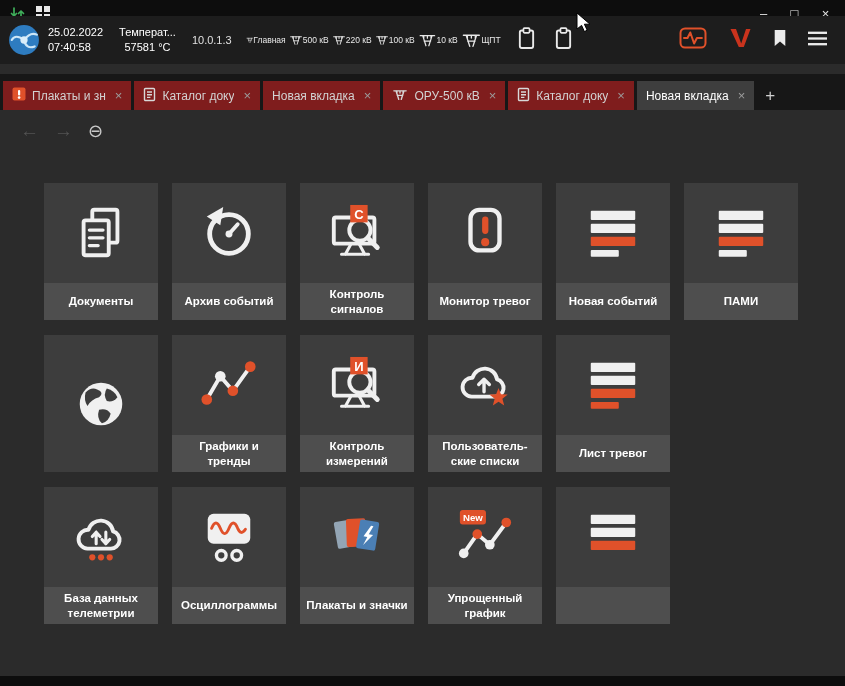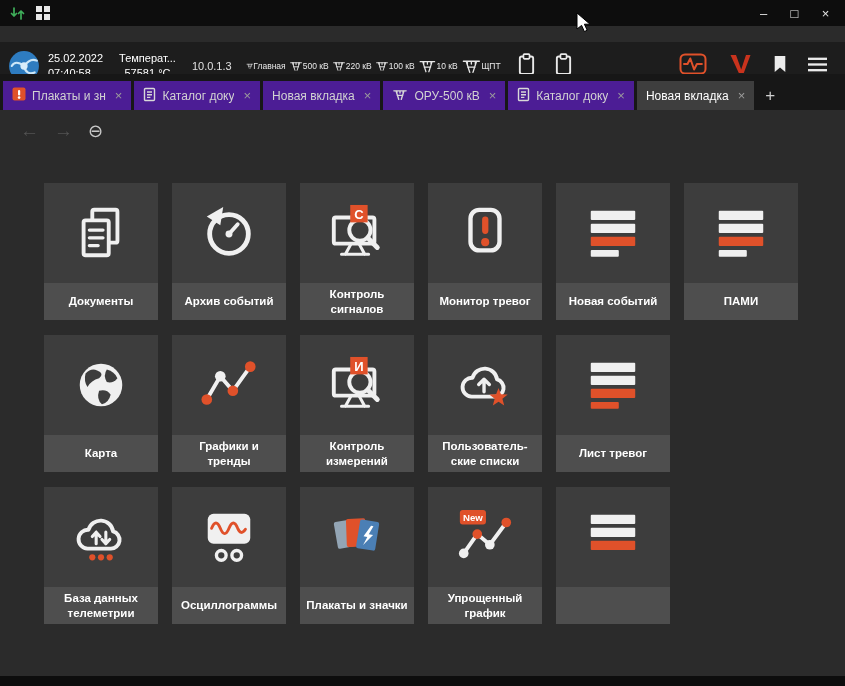--- a/index.html
+++ b/index.html
@@ -6,34 +6,34 @@
   .app{position:relative;width:845px;height:686px;overflow:hidden;background:#2b2b2b;
        font-family:"Liberation Sans","DejaVu Sans",sans-serif;color:#eee;-webkit-font-smoothing:antialiased;}
   
   .titlebar{position:absolute;top:0;left:0;right:0;height:26px;background:#0d0d0d;
             display:flex;align-items:center;padding:0 4px;}
   .tb-ic{width:26px;height:26px;display:flex;align-items:center;justify-content:center;}
   .win-controls{margin-left:auto;display:flex;}
   .win-btn{width:31px;height:26px;display:flex;align-items:center;justify-content:center;
            color:#e6e6e6;font-size:13px;}
   
-  .toolbar{position:absolute;top:42px;left:0;right:0;height:48px;background:#1d1d1d;
+  .toolbar{position:absolute;top:16px;left:0;right:0;height:48px;background:#1d1d1d;
            display:flex;align-items:center;padding:0 8px;}
   .logo{width:32px;height:32px;margin-right:8px;flex:none;}
   .block2{font-size:11px;line-height:1.35;color:#fff;white-space:nowrap;margin-right:16px;}
   .version{font-size:11px;color:#e0e0e0;margin-right:14px;}
   .schemes{display:flex;gap:3px;}
   .scheme{width:40px;display:flex;flex-direction:row;align-items:center;justify-content:center;gap:0px;}
   .scheme-label{font-size:8.5px;color:#e8e8e8;white-space:nowrap;}
   .clip-group{display:flex;gap:18px;margin-left:16px;}
   .right-icons{margin-left:auto;display:flex;align-items:center;gap:21px;padding-right:10px;}
   
   .tabbar{position:absolute;top:74px;left:0;right:0;height:36px;background:#171717;
           display:flex;align-items:flex-end;padding:0 3px;gap:3px;}
-  .tab{height:29px;background:#4c1d95;display:flex;align-items:center;gap:6px;
+  .tab{height:29px;background:#7f1d1d;display:flex;align-items:center;gap:6px;
        padding:0 9px;font-size:12px;color:#d2d2d2;white-space:nowrap;}
   .tab.active{background:#3e3e3e;color:#fff;}
   .tab-label{max-width:96px;overflow:hidden;}
   .tab-close{color:#9c9c9c;font-size:13px;margin-left:3px;}
   .tab-plus{width:26px;height:29px;display:flex;align-items:center;justify-content:center;
             color:#cfcfcf;font-size:17px;}
   
   .content{position:absolute;top:110px;left:0;right:0;bottom:10px;background:#2b2b2b;}
   .nav{display:flex;align-items:center;gap:15px;padding:10px 0 0 20px;}
   .nav-arrow{font-size:19px;color:#535353;}
@@ -327,21 +327,20 @@
 
       <div class="tile">
         <div class="tile-icon">
           <svg width="58" height="58" viewBox="0 0 60 60">
             <circle cx="30" cy="30" r="22" fill="#f0f0f0"></circle>
             <path d="M14 18 q6 -6 12 -3 q8 3 2 8 q-8 2 -12 9 q-4 -6 -2 -14 z" fill="#3d3d3d"></path>
             <path d="M36 14 q8 2 11 9 q-5 6 -11 4 q-4 -7 0 -13 z" fill="#3d3d3d"></path>
             <path d="M28 36 q8 -2 12 4 q-2 8 -9 10 q-6 -5 -3 -14 z" fill="#3d3d3d"></path>
           </svg>
         </div>
-        <div class="tile-label">Карта</div>
       </div>
 
       <div class="tile">
         <div class="tile-icon">
           <svg width="58" height="58" viewBox="0 0 60 60">
             <path d="M7 45 L21 21 L34 36 L52 11" stroke="#f0f0f0" stroke-width="4" fill="none" stroke-linecap="round"></path>
             <circle cx="7" cy="45" r="5.5" fill="#e0512a"></circle>
             <circle cx="21" cy="21" r="5.5" fill="#f0f0f0"></circle>
             <circle cx="34" cy="36" r="5.5" fill="#e0512a"></circle>
             <circle cx="52" cy="11" r="5.5" fill="#e0512a"></circle>

